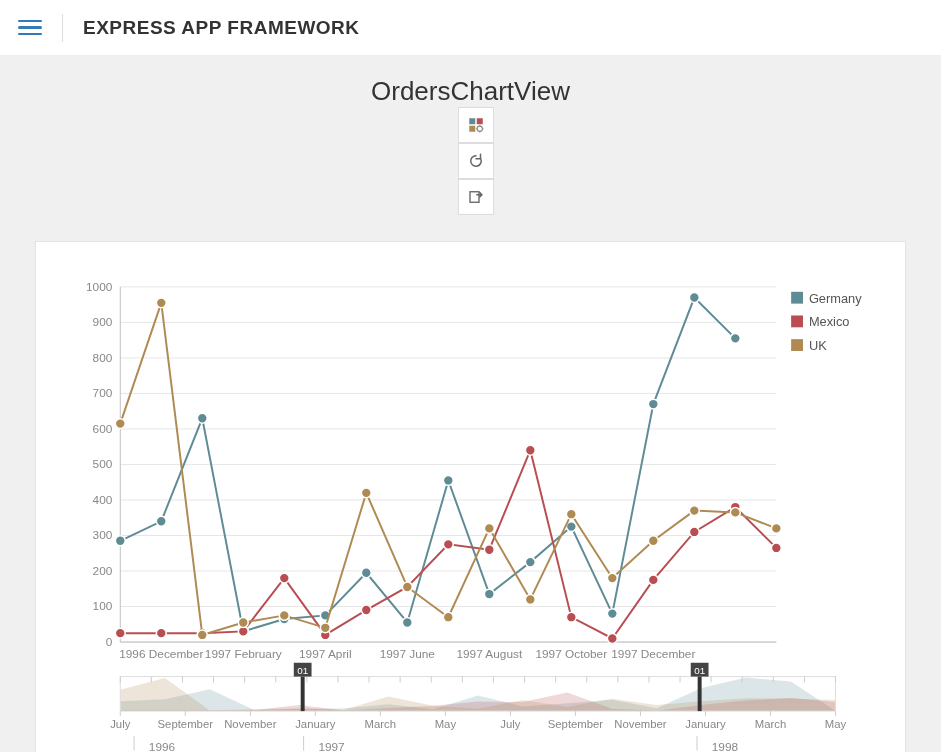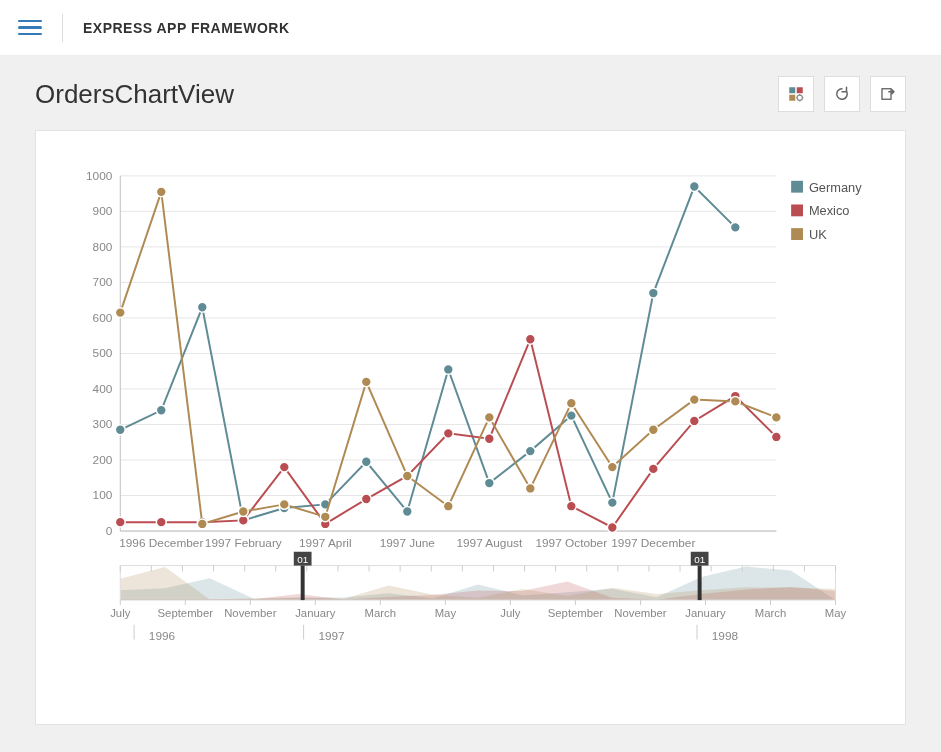--- a/index.html
+++ b/index.html
@@ -2,24 +2,24 @@
 <html><head>
 <meta charset="utf-8">
 <style>
   * { box-sizing: border-box; }
   html, body { margin:0; padding:0; background:#fff; font-family:"Segoe UI","Helvetica Neue",Arial,sans-serif; color:#333; }
   
   .topbar { height:56px; display:flex; align-items:center; padding:0 18px; background:#fff; border-bottom:1px solid #eee; }
   .hamburger { display:flex; flex-direction:column; justify-content:center; gap:4px; width:24px; height:24px; cursor:pointer; }
   .hamburger span { display:block; height:2.5px; background:#337ab7; border-radius:2px; }
   .vdiv { width:1px; height:28px; background:#ddd; margin:0 20px; }
-  .brand { font-weight:700; font-size:14px; letter-spacing:.5px; color:#333; }
+  .brand { font-weight:700; font-size:19px; letter-spacing:.5px; color:#333; }
   
   .page { background:#f0f0f0; padding:20px 35px 35px 35px; }
-  .titlebar { display:flex; align-items:center; margin-bottom:18px; }
+  .titlebar { display:flex; align-items:center; margin-bottom:26px;flex-direction:column; }
   .page-title { font-size:26px; font-weight:400; color:#333; margin:0; }
   .spacer { flex:1; }
   .tbtn { width:36px; height:36px; border:1px solid #ddd; background:#fff; margin-left:10px; display:flex; align-items:center; justify-content:center; cursor:pointer; color:#555; }
   .tbtn svg { width:18px; height:18px; }
   
   .card { background:#fff; border:1px solid #e3e3e3; padding:35px 30px 25px 30px; }
   .chart-wrap { position:relative; width:100%; }
   svg.chart { width:100%; height:auto; display:block; font-family:inherit; }
   .axis-label { font-size:12px; fill:#888; }
   .grid { stroke:#e6e6e6; stroke-width:1; }

